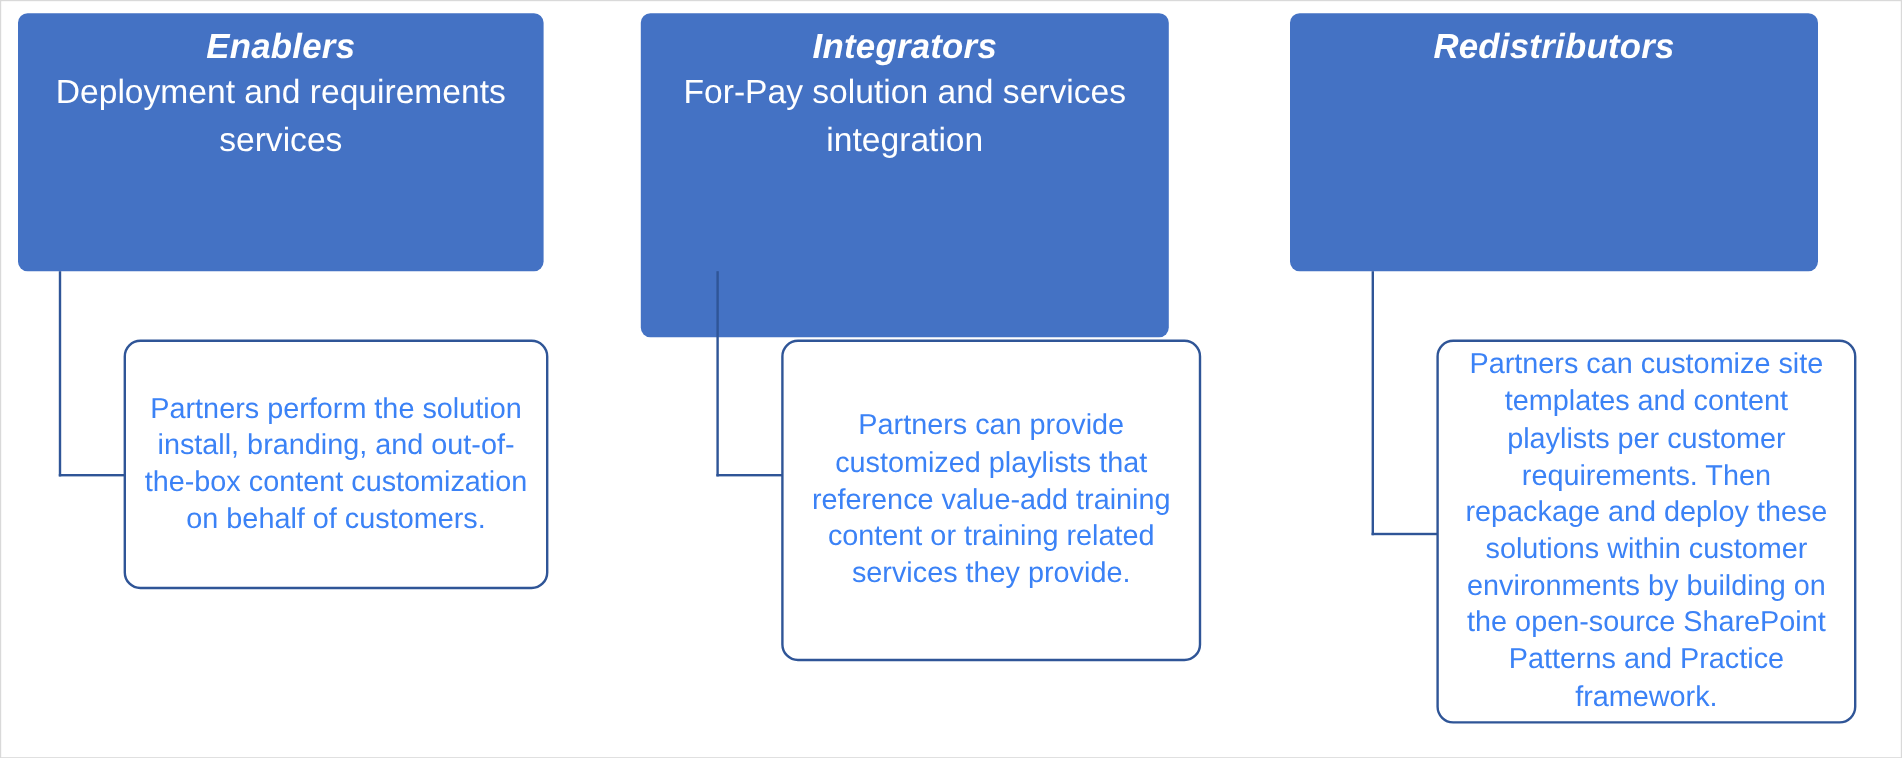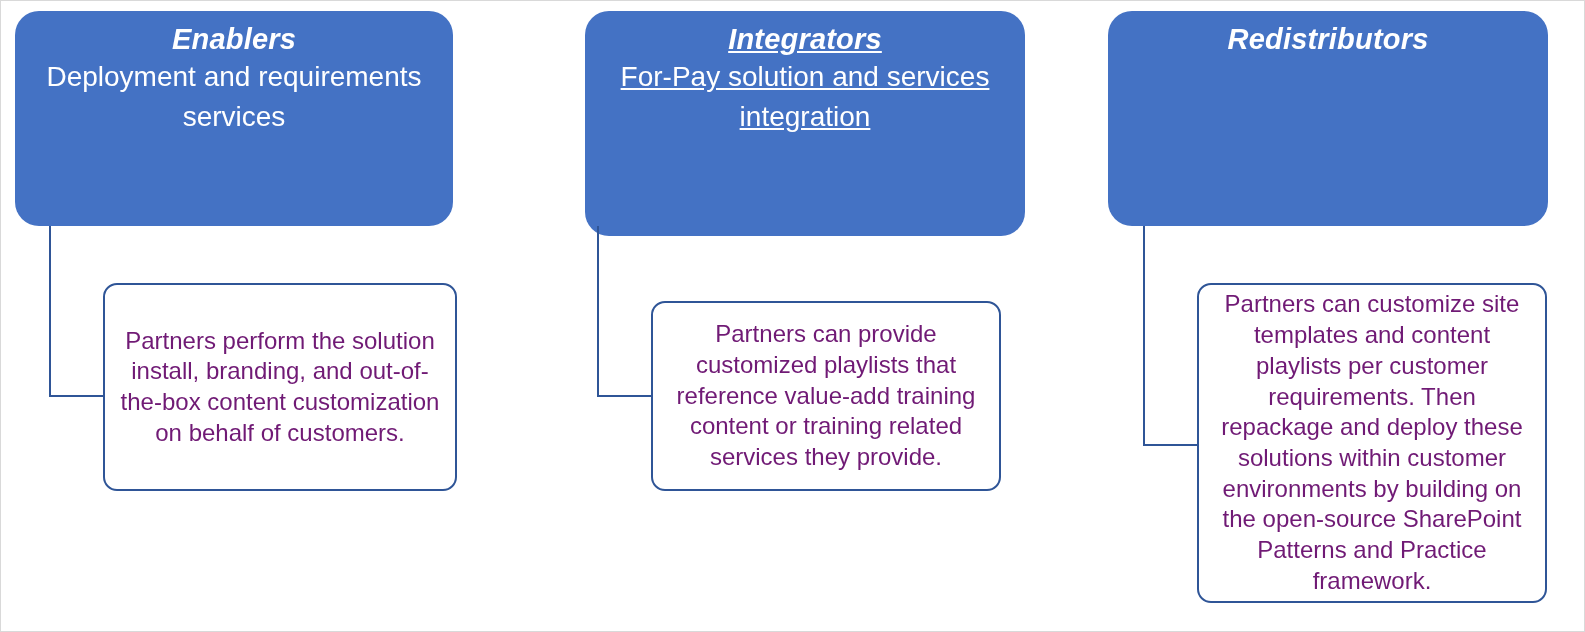--- a/index.html
+++ b/index.html
@@ -22,21 +22,21 @@
     background: #ffffff;
   }
   .column {
     position: absolute;
     top: 0;
     height: 632px;
   }
   .header-box {
     position: absolute;
     background: #4472c4;
-    border-radius: 24px;
+    border-radius: 8px;
     color: #ffffff;
     text-align: center;
     box-sizing: border-box;
     padding: 10px 12px 12px 12px;
     display: flex;
     flex-direction: column;
     justify-content: flex-start;
     align-items: center;
   }
   .header-title {
@@ -50,21 +50,21 @@
     font-size: 28px;
     line-height: 1.42;
     font-weight: normal;
   }
   .detail-box {
     position: absolute;
     background: #ffffff;
     border: 2px solid #2f5597;
     border-radius: 14px;
     box-sizing: border-box;
-    color: #701a75;
+    color: #3b82f6;
     text-align: center;
     font-size: 24px;
     line-height: 1.28;
     padding: 10px 14px;
     display: flex;
     align-items: center;
     justify-content: center;
   }
   .connector {
     position: absolute;
@@ -83,32 +83,32 @@
       <div class="header-title">Enablers</div>
       <div class="header-sub">Deployment and requirements services</div>
     </div>
     <div class="connector" style="left:48px; top:225px; width:56px; height:171px;"></div>
     <div class="detail-box" style="left:102px; top:282px; width:354px; height:208px;">
       <div>Partners perform the solution install, branding, and out-of-the-box content customization on behalf of customers.</div>
     </div>
   </div>
 
   <div class="column">
-    <div class="header-box" style="left:584px; top:10px; width:440px; height:225px;text-decoration:underline;">
+    <div class="header-box" style="left:533px; top:10px; width:440px; height:270px;">
       <div class="header-title">Integrators</div>
       <div class="header-sub">For-Pay solution and services integration</div>
     </div>
     <div class="connector" style="left:596px; top:225px; width:56px; height:171px;"></div>
-    <div class="detail-box" style="left:650px; top:282px; width:350px; height:190px;margin-top:18px;">
+    <div class="detail-box" style="left:650px; top:282px; width:350px; height:268px;">
       <div>Partners can provide customized playlists that reference value-add training content or training related services they provide.</div>
     </div>
   </div>
 
   <div class="column">
-    <div class="header-box" style="left:1107px; top:10px; width:440px; height:215px;">
+    <div class="header-box" style="left:1074px; top:10px; width:440px; height:215px;">
       <div class="header-title">Redistributors</div>
     </div>
     <div class="connector" style="left:1142px; top:225px; width:56px; height:220px;"></div>
     <div class="detail-box" style="left:1196px; top:282px; width:350px; height:320px;">
       <div>Partners can customize site templates and content playlists per customer requirements. Then repackage and deploy these solutions within customer environments by building on the open-source SharePoint Patterns and Practice framework.</div>
     </div>
   </div>
 
 </div>
 

